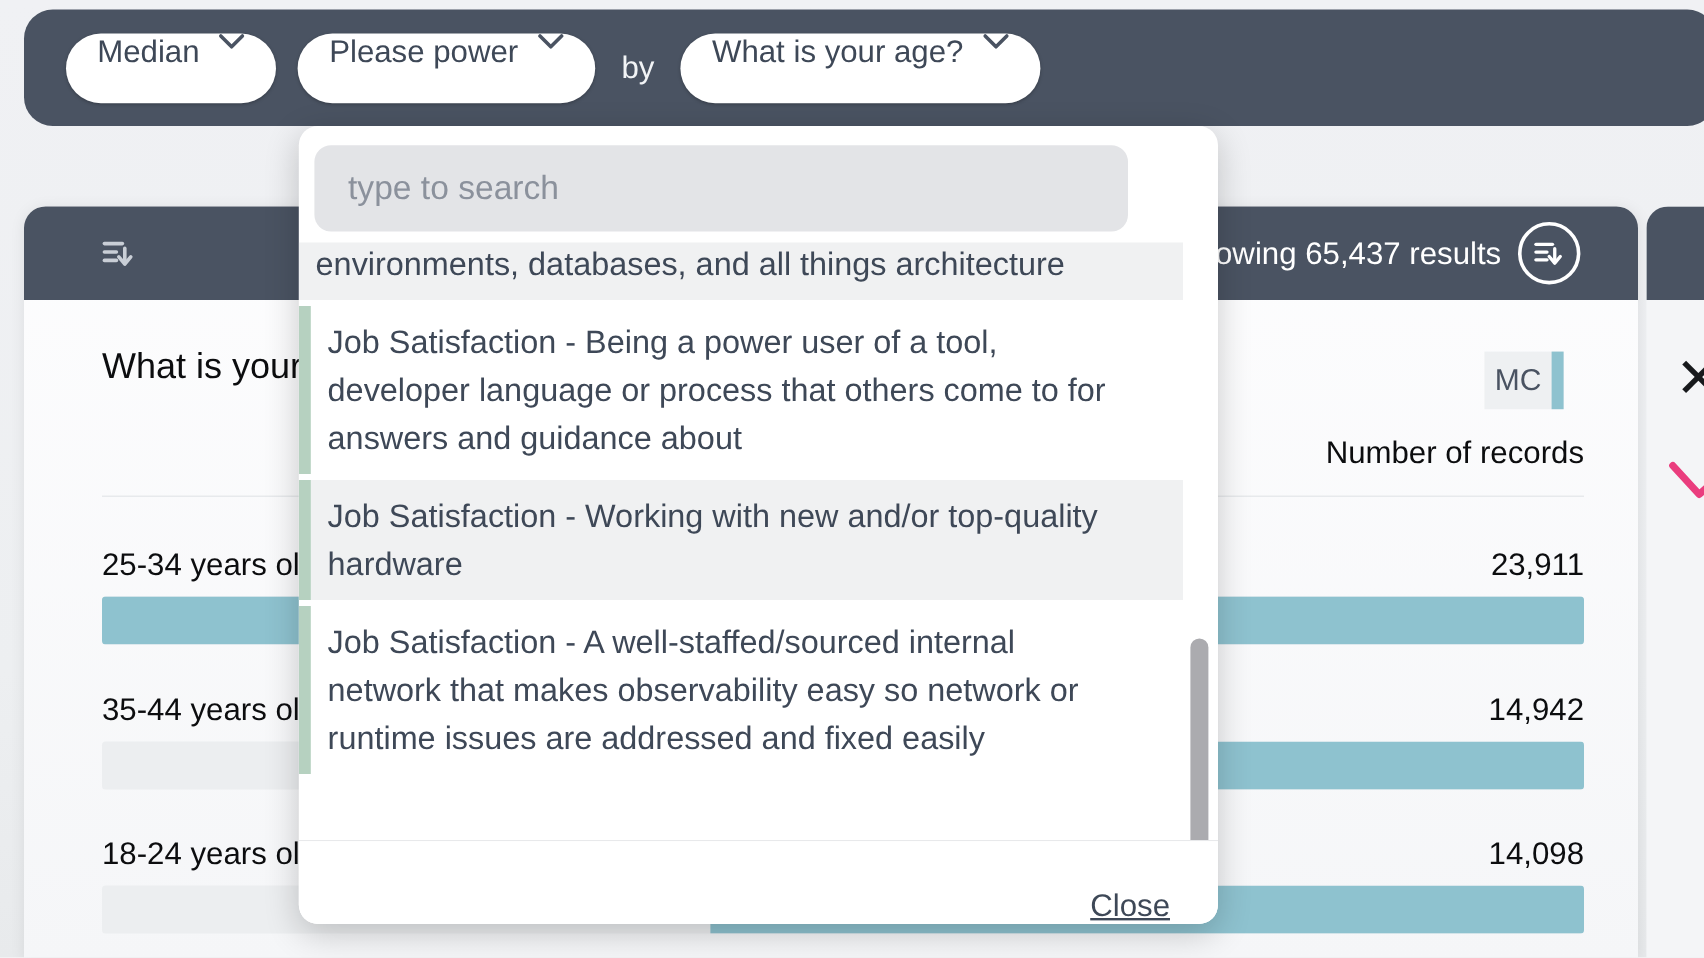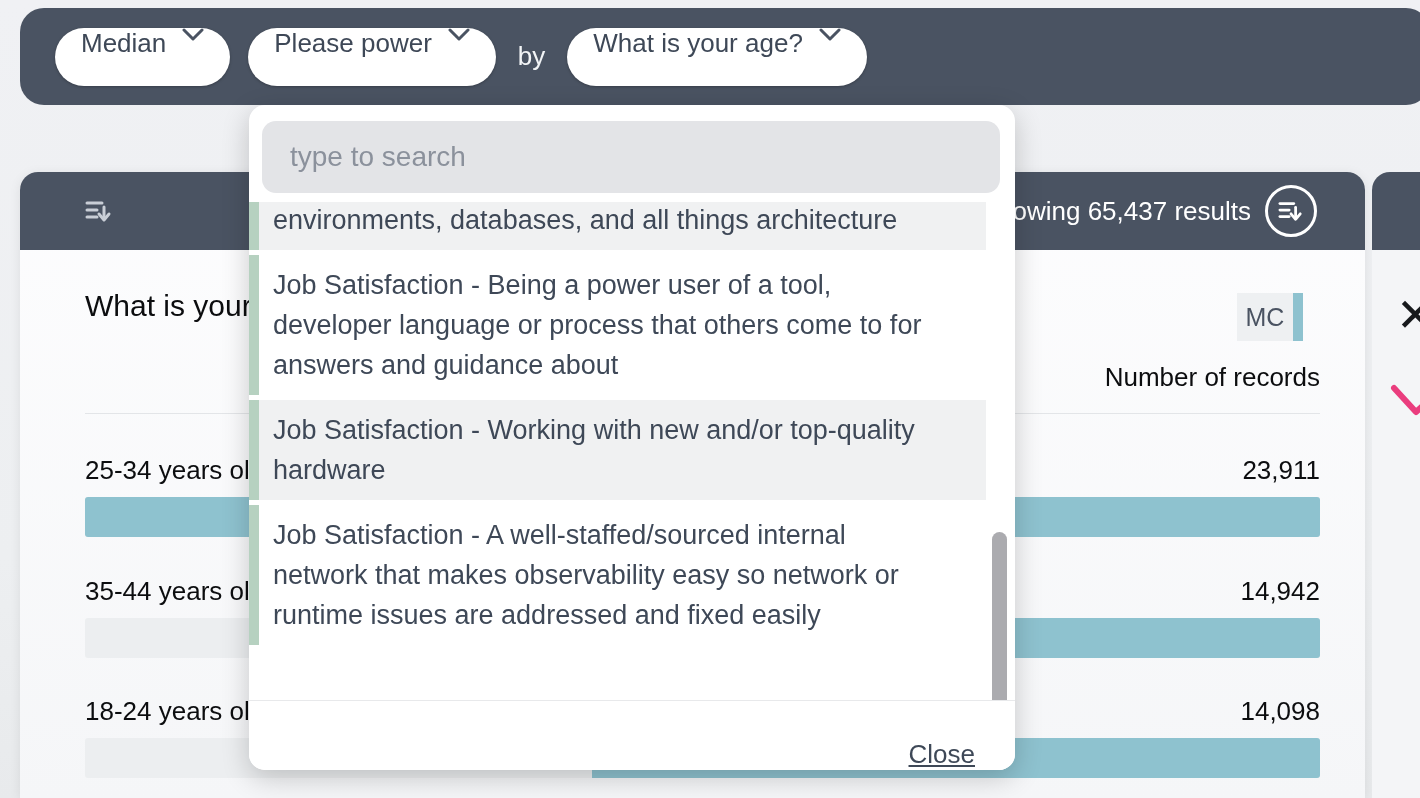--- a/index.html
+++ b/index.html
@@ -64,31 +64,31 @@
   .side-x { position:absolute; left:24px; top:116px; font-size:46px; color:#17191c; cursor:pointer; }
   .side-chevron { position:absolute; left:18px; top:210px; }
   .side-chevron polyline { fill:none; stroke:#ea3d7e; stroke-width:6; stroke-linecap:round; stroke-linejoin:round; }
   
   .panel {
     position:absolute; left:249px; top:105px; width:766px; height:665px;
     background:#fff; border-radius:16px; z-index:20;
     box-shadow:0 8px 28px rgba(0,0,0,.20);
   }
   .search-box {
-    position:absolute; left:13px; top:16px; width:738px; height:72px;
+    position:absolute; left:13px; top:16px; width:678px; height:72px;
     background:#e3e4e7; border:none; outline:none; border-radius:14px;
     font-family:inherit; font-size:28px; color:#3e4857; padding:0 28px;
   }
   .search-box::placeholder { color:#8b919c; }
   .list { position:absolute; left:0; top:97px; width:737px; height:603px; overflow:hidden; }
   .item { display:flex; margin-bottom:5px; cursor:pointer; }
   .item.alt { background:#f0f1f2; }
   .stripe { flex:none; width:10px; background:#b6d1c0; }
   .item-text { padding:10px 46px 10px 14px; font-size:27px; line-height:40px; color:#3e4857; }
-  .item.clipped { margin-top:-12px; }
+  .item.clipped { margin-top:-12px;flex-direction:column; }
   .scroll-thumb {
     position:absolute; right:8px; top:427px; width:15px; height:180px;
     background:#ababaf; border-radius:8px; cursor:grab;
   }
   .panel-footer {
     position:absolute; left:0; right:0; bottom:0; height:70px;
     border-top:1px solid #e8e9eb; display:flex; align-items:flex-end;
     justify-content:flex-end; padding-right:40px;
     border-radius:0 0 16px 16px; background:#fff;
   }

